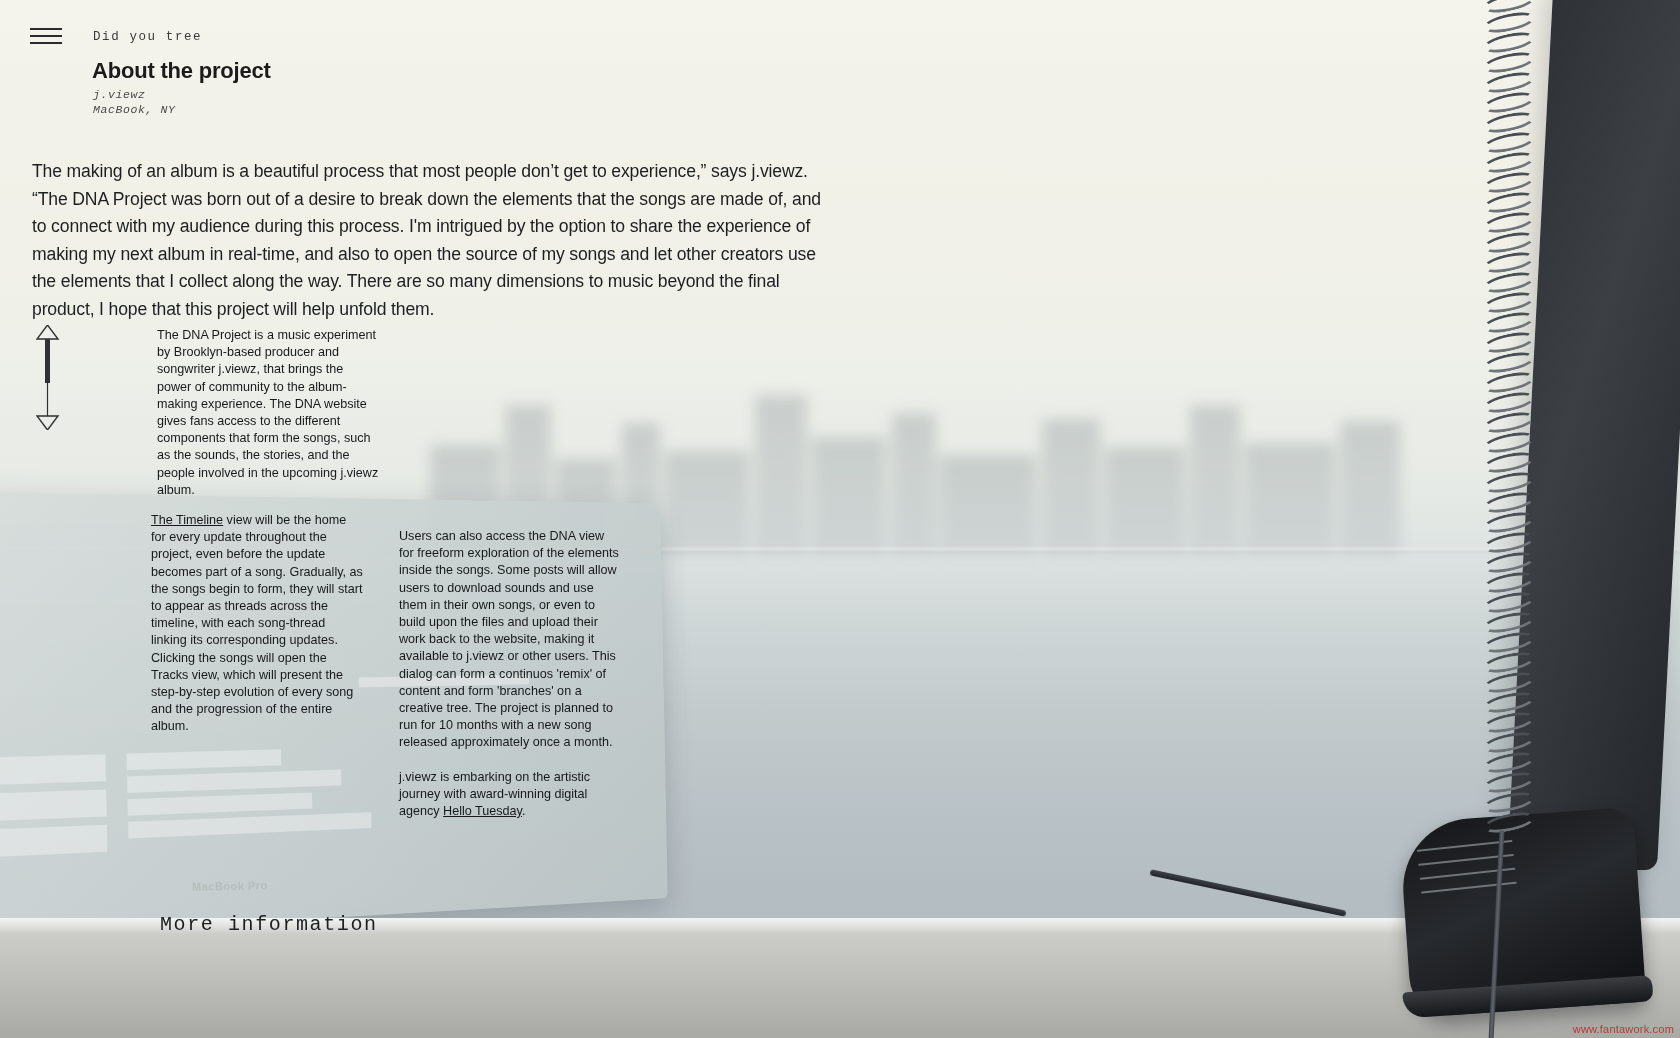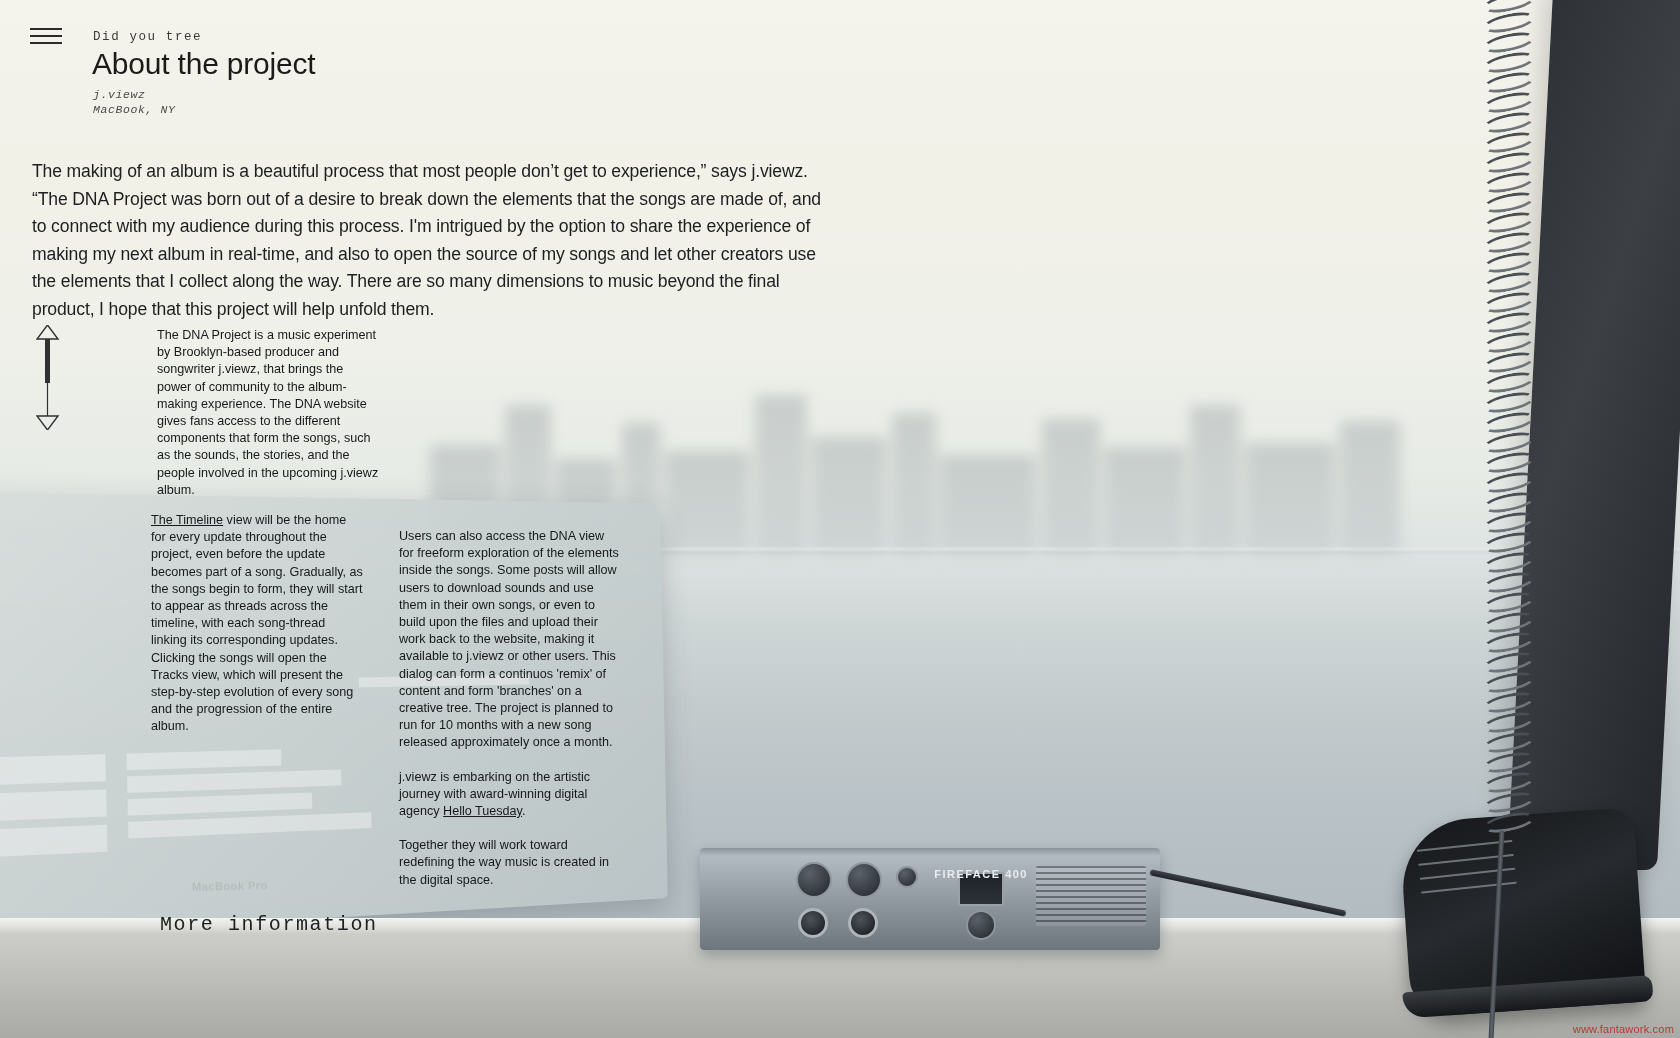--- a/index.html
+++ b/index.html
@@ -146,22 +146,22 @@
   .hamburger i:nth-child(1){ top:0; }
   .hamburger i:nth-child(2){ top:7px; }
   .hamburger i:nth-child(3){ top:14px; }
 
   .kicker{
     position:absolute; left:93px; top:30px;
     font-family:"Liberation Mono", monospace; font-size:12.5px; letter-spacing:1.6px;
     color:#3a3a3a;
   }
   .title{
-    position:absolute; left:92px; top:47px;
-    font-size:30px; font-weight:400; color:#1b1b1b; letter-spacing:-.2px;
+    position:absolute; left:92px; top:58px;
+    font-size:22px; font-weight:700; color:#1b1b1b; letter-spacing:-.2px;
   }
   .byline{
     position:absolute; left:93px; top:87px;
     font-family:"Liberation Mono", monospace; font-size:11.5px; line-height:15px;
     color:#4a4a4a; letter-spacing:.6px;font-style:italic;
   }
 
   .lede{
     position:absolute; left:32px; top:158px; width:790px;
     font-size:17.6px; line-height:27.5px; color:#1d1f20; letter-spacing:-.15px;
@@ -225,31 +225,20 @@
     <div class="ui-strip" style="left:170px; top:272px; width:210px; height:16px;"></div>
     <div class="ui-strip" style="left:170px; top:294px; width:180px; height:16px;"></div>
     <div class="ui-strip" style="left:170px; top:316px; width:240px; height:16px;"></div>
     <div class="ui-strip" style="left:400px; top:180px; width:180px; height:10px;"></div>
   </div>
   <div id="laptop-base"></div>
   <div id="mbp-label">MacBook Pro</div>
 
   <div id="ledge"></div>
 
-  <div id="iface">
-    <div class="knob" style="left:96px;  top:14px; width:36px; height:36px;"></div>
-    <div class="knob" style="left:146px; top:14px; width:36px; height:36px;"></div>
-    <div class="jack" style="left:98px;  top:60px; width:30px; height:30px;"></div>
-    <div class="jack" style="left:148px; top:60px; width:30px; height:30px;"></div>
-    <div class="knob" style="left:196px; top:18px; width:22px; height:22px;"></div>
-    <div class="screen"></div>
-    <div class="knob" style="left:266px; top:62px; width:30px; height:30px;"></div>
-    <div class="vents"></div>
-    <div id="iface-name">FIREFACE 400</div>
-  </div>
   <div id="iface-cable"></div>
 
   <div id="leg"></div>
   <div id="boot"></div>
   <div id="laces">
     <i style="top:6px;"></i>
       <i style="top:20px;"></i>
       <i style="top:34px;"></i>
       <i style="top:48px;"></i>
   </div>
@@ -331,19 +320,18 @@
     <p>The DNA Project is a music experiment by Brooklyn-based producer and songwriter j.viewz, that brings the power of community to the album-making experience. The DNA website gives fans access to the different components that form the songs, such as the sounds, the stories, and the people involved in the upcoming j.viewz album.</p>
   </div>
 
   <div class="col" id="col-b">
     <p><a href="#">The Timeline</a><span> view will be the home for every update throughout the project, even before the update becomes part of a song. Gradually, as the songs begin to form, they will start to appear as threads across the timeline, with each song-thread linking its corresponding updates. Clicking the songs will open the Tracks view, which will present the step-by-step evolution of every song and the progression of the entire album.</span></p>
   </div>
 
   <div class="col" id="col-c">
     <p>Users can also access the DNA view for freeform exploration of the elements inside the songs. Some posts will allow users to download sounds and use them in their own songs, or even to build upon the files and upload their work back to the website, making it available to j.viewz or other users. This dialog can form a continuos 'remix' of content and form 'branches' on a creative tree. The project is planned to run for 10 months with a new song released approximately once a month.</p>
     <p><span>j.viewz is embarking on the artistic journey with award-winning digital agency </span><a href="#">Hello Tuesday</a><span>.</span></p>
-    <p>Together they will work toward redefining the way music is created in the digital space.</p>
   </div>
 
   <div class="more">More information</div>
 
   <div class="watermark">www.fantawork.com</div>
 </div>
 
 </body></html>

